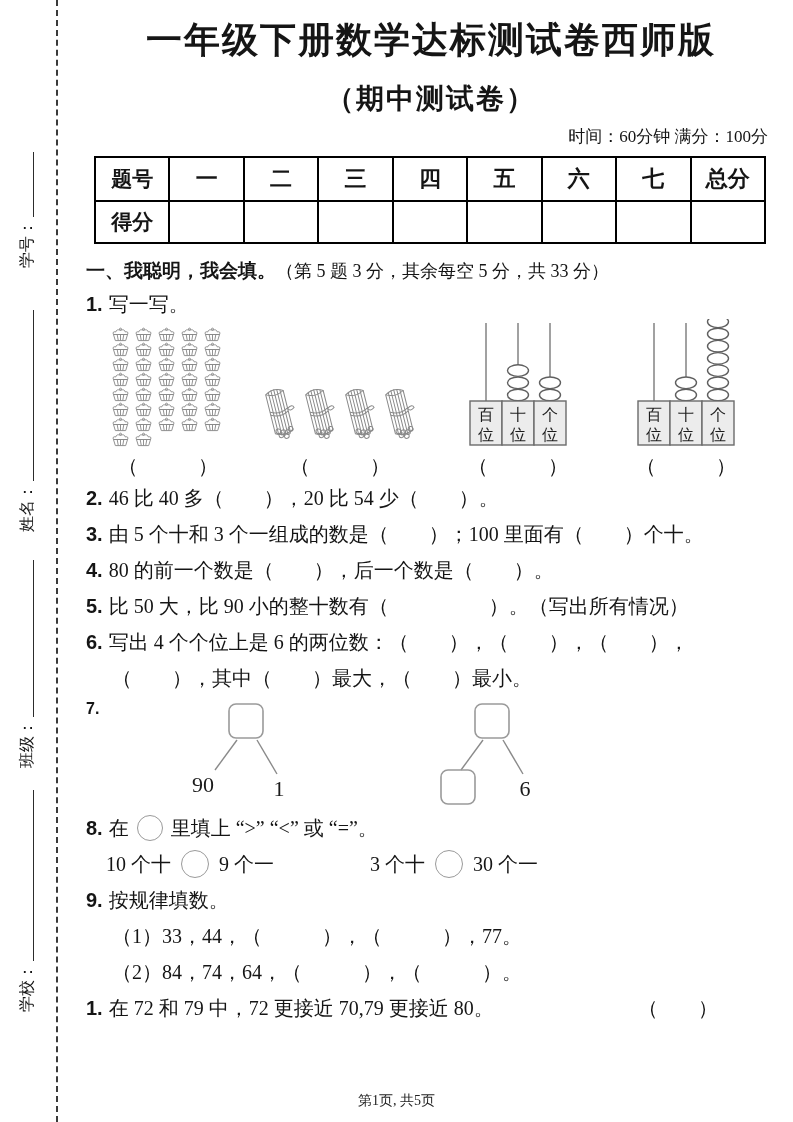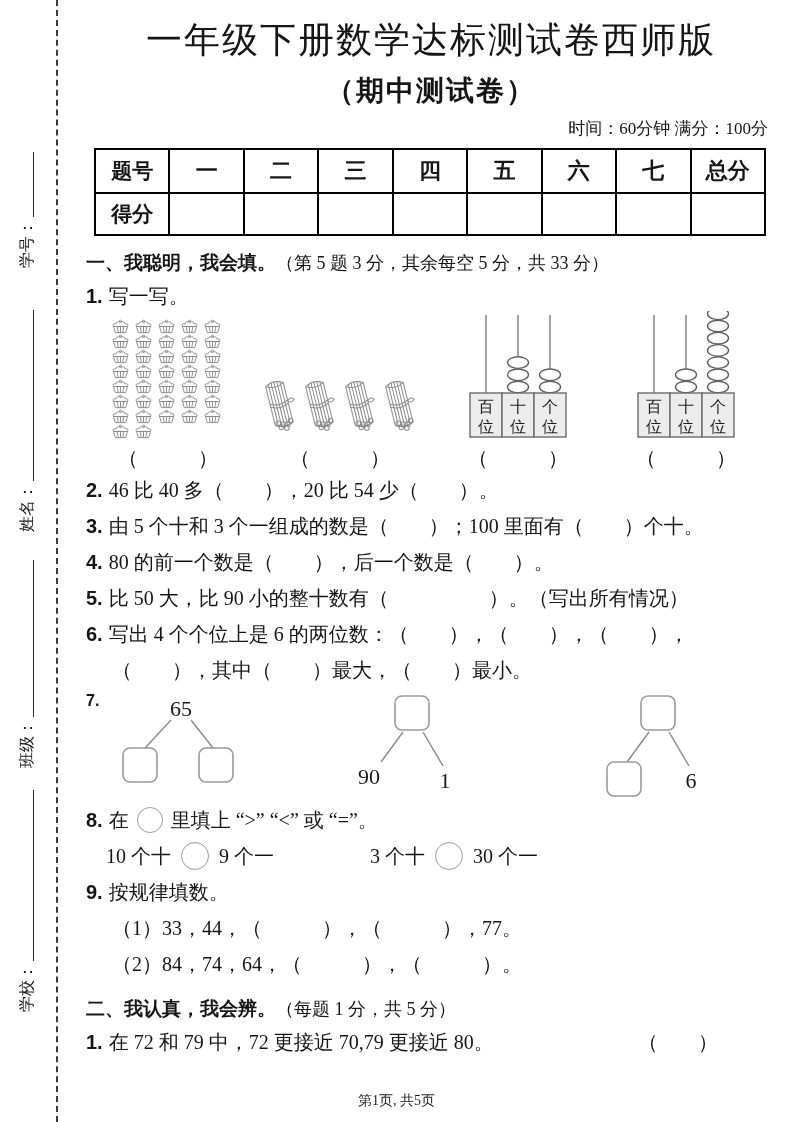--- a/index.html
+++ b/index.html
@@ -10,21 +10,21 @@
   .sfield{position:absolute;left:14px;height:24px;display:flex;align-items:flex-end;
           transform:rotate(-90deg);transform-origin:0 0;font-size:16px;white-space:nowrap;}
   .sfield .slabel{line-height:22px;}
   .sline{flex:1;border-bottom:1.5px solid #2c2c2c;margin:0 2px 4px 3px;}
   #sf-no{top:268px;width:118px;}
   #sf-name{top:532px;width:224px;}
   #sf-class{top:768px;width:210px;}
   #sf-school{top:1012px;width:224px;}
   
   .content{position:absolute;left:86px;top:0;width:690px;}
-  .title{margin:16px 0 8px;text-align:center;font-size:36px;line-height:48px;font-weight:400;letter-spacing:2px;}
+  .title{margin:16px 0 16px;text-align:center;font-size:36px;line-height:48px;font-weight:700;letter-spacing:2px;}
   .subtitle{margin:8px 0 0;text-align:center;font-size:28px;line-height:38px;font-weight:700;letter-spacing:2px;}
   .meta{margin-top:8px;text-align:right;font-size:17px;line-height:22px;padding-right:8px;}
   table.score{border-collapse:collapse;table-layout:fixed;width:672px;margin:8px 0 0 8px;}
   table.score td{border:2px solid #000;text-align:center;font-size:22px;font-weight:700;padding:0;overflow:hidden;}
   table.score tr.hrow td{height:42px;border-radius:18px;}
   table.score tr.srow td{height:40px;}
   table.score td.lbl{font-family:"Liberation Sans","DejaVu Sans",sans-serif;font-size:21px;}
   .sect{margin-top:12px;font-size:19px;line-height:30px;}
   .sect .shead{font-weight:700;font-family:"Liberation Sans","DejaVu Sans",sans-serif;}
   .sect .snote{font-size:18px;}
@@ -563,29 +563,20 @@
     </div>
     <div class="qline">
       <span class="qnum">6.</span><span>写出 4 个个位上是 6 的两位数：（　　），（　　），（　　），</span>
     </div>
     <div class="qline indent">
       <span>（　　），其中（　　）最大，（　　）最小。</span>
     </div>
 
     <div class="bondrow">
       <span class="qnum">7.</span>
-      <div class="bond" id="bond-0">
-          <svg viewBox="0 0 160 112">
-            <text x="70" y="26" font-size="22" text-anchor="middle" fill="#1a1a1a">65</text>
-            <line x1="60" y1="30" x2="34" y2="58" stroke="#8a8a8a" stroke-width="1.4"></line>
-            <line x1="80" y1="30" x2="102" y2="58" stroke="#8a8a8a" stroke-width="1.4"></line>
-            <rect x="12" y="58" width="34" height="34" rx="7" fill="none" stroke="#9a9a9a" stroke-width="1.6"></rect>
-            <rect x="88" y="58" width="34" height="34" rx="7" fill="none" stroke="#9a9a9a" stroke-width="1.6"></rect>
-          </svg>
-        </div>
       <div class="bond" id="bond-1">
           <svg viewBox="0 0 160 112">
             <rect x="62" y="6" width="34" height="34" rx="7" fill="none" stroke="#9a9a9a" stroke-width="1.6"></rect>
             <line x1="70" y1="42" x2="48" y2="72" stroke="#8a8a8a" stroke-width="1.4"></line>
             <line x1="90" y1="42" x2="110" y2="76" stroke="#8a8a8a" stroke-width="1.4"></line>
             <text x="36" y="94" font-size="22" text-anchor="middle" fill="#1a1a1a">90</text>
             <text x="112" y="98" font-size="22" text-anchor="middle" fill="#1a1a1a">1</text>
           </svg>
         </div>
       <div class="bond" id="bond-2">
@@ -618,23 +609,20 @@
     <div class="qline">
       <span class="qnum">9.</span><span>按规律填数。</span>
     </div>
     <div class="qline indent">
       <span>（1）33，44，（　　　），（　　　），77。</span>
     </div>
     <div class="qline indent">
       <span>（2）84，74，64，（　　　），（　　　）。</span>
     </div>
 
-    <div class="sect">
-      <span class="shead">二、我认真，我会辨。</span><span class="snote">（每题 1 分，共 5 分）</span>
-    </div>
 
     <div class="qline jline">
       <span><span class="qnum">1.</span><span>在 72 和 79 中，72 更接近 70,79 更接近 80。</span></span>
       <span class="spacer"></span>
       <span class="rparen">（　　）</span>
     </div>
   </div>
 
   <div class="footer">第1页, 共5页</div>
 </div>

